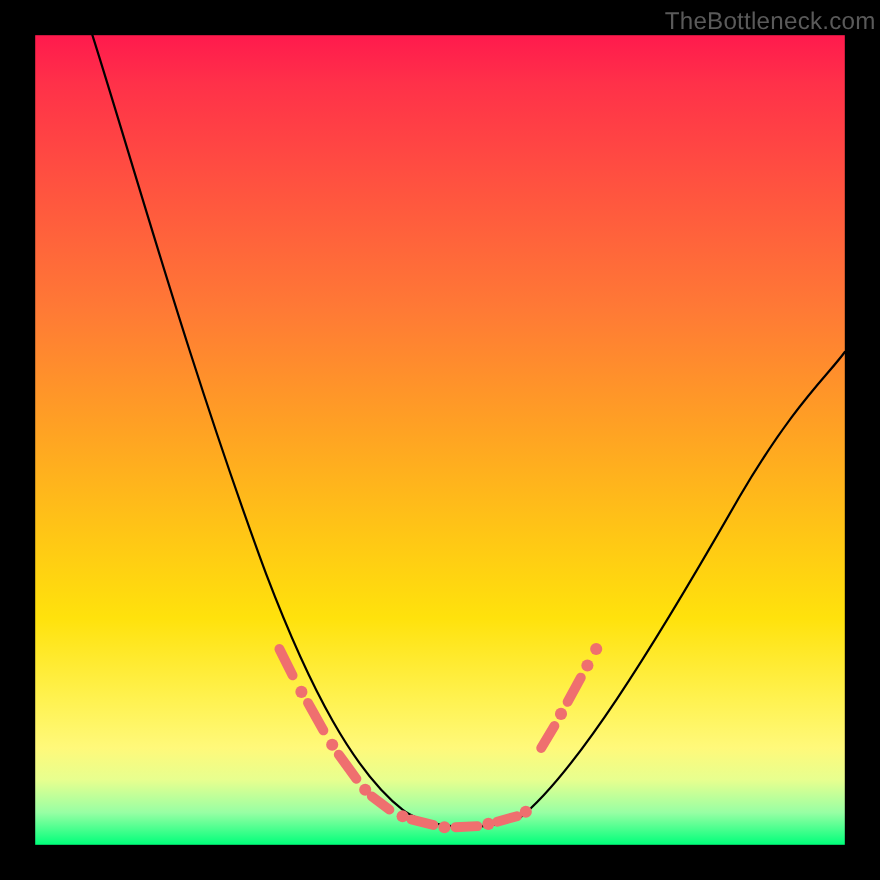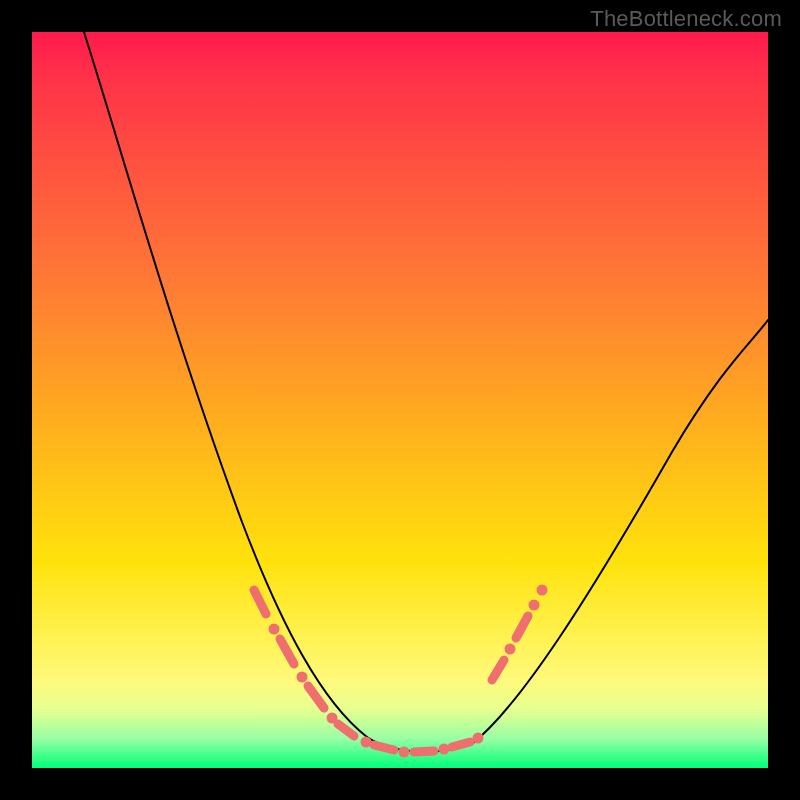--- a/index.html
+++ b/index.html
@@ -36,21 +36,21 @@
       #fff250 82%,
       #fff97a 88%,
       #e7ff8f 92%,
       #98ffa4 96%,
       #00ff7a 100%
     );
   }
   .watermark {
     position: absolute;
     top: 6px;
-    right: 18px;
+    right: 4px;
     color: #5a5a5a;
     font-size: 22px;
     font-weight: 500;
     letter-spacing: 0.2px;
     user-select: none;
   }
   svg.curve {
     position: absolute;
     left: 0;
     top: 0;

